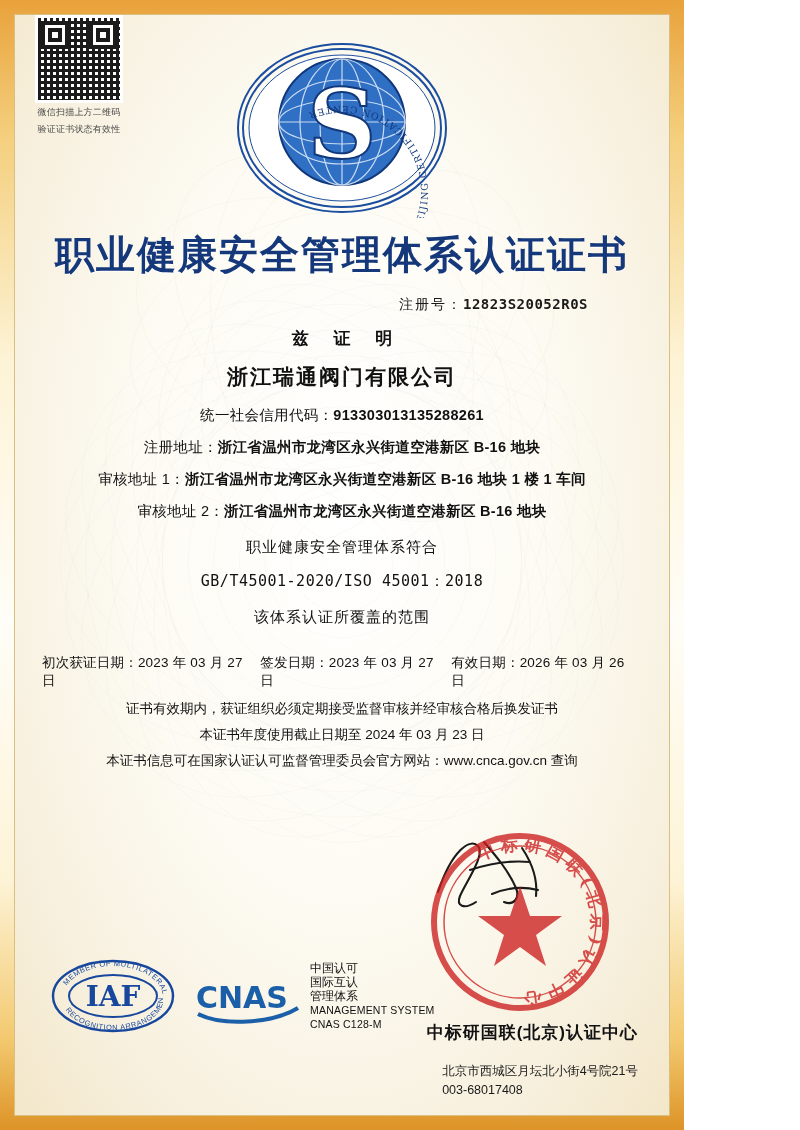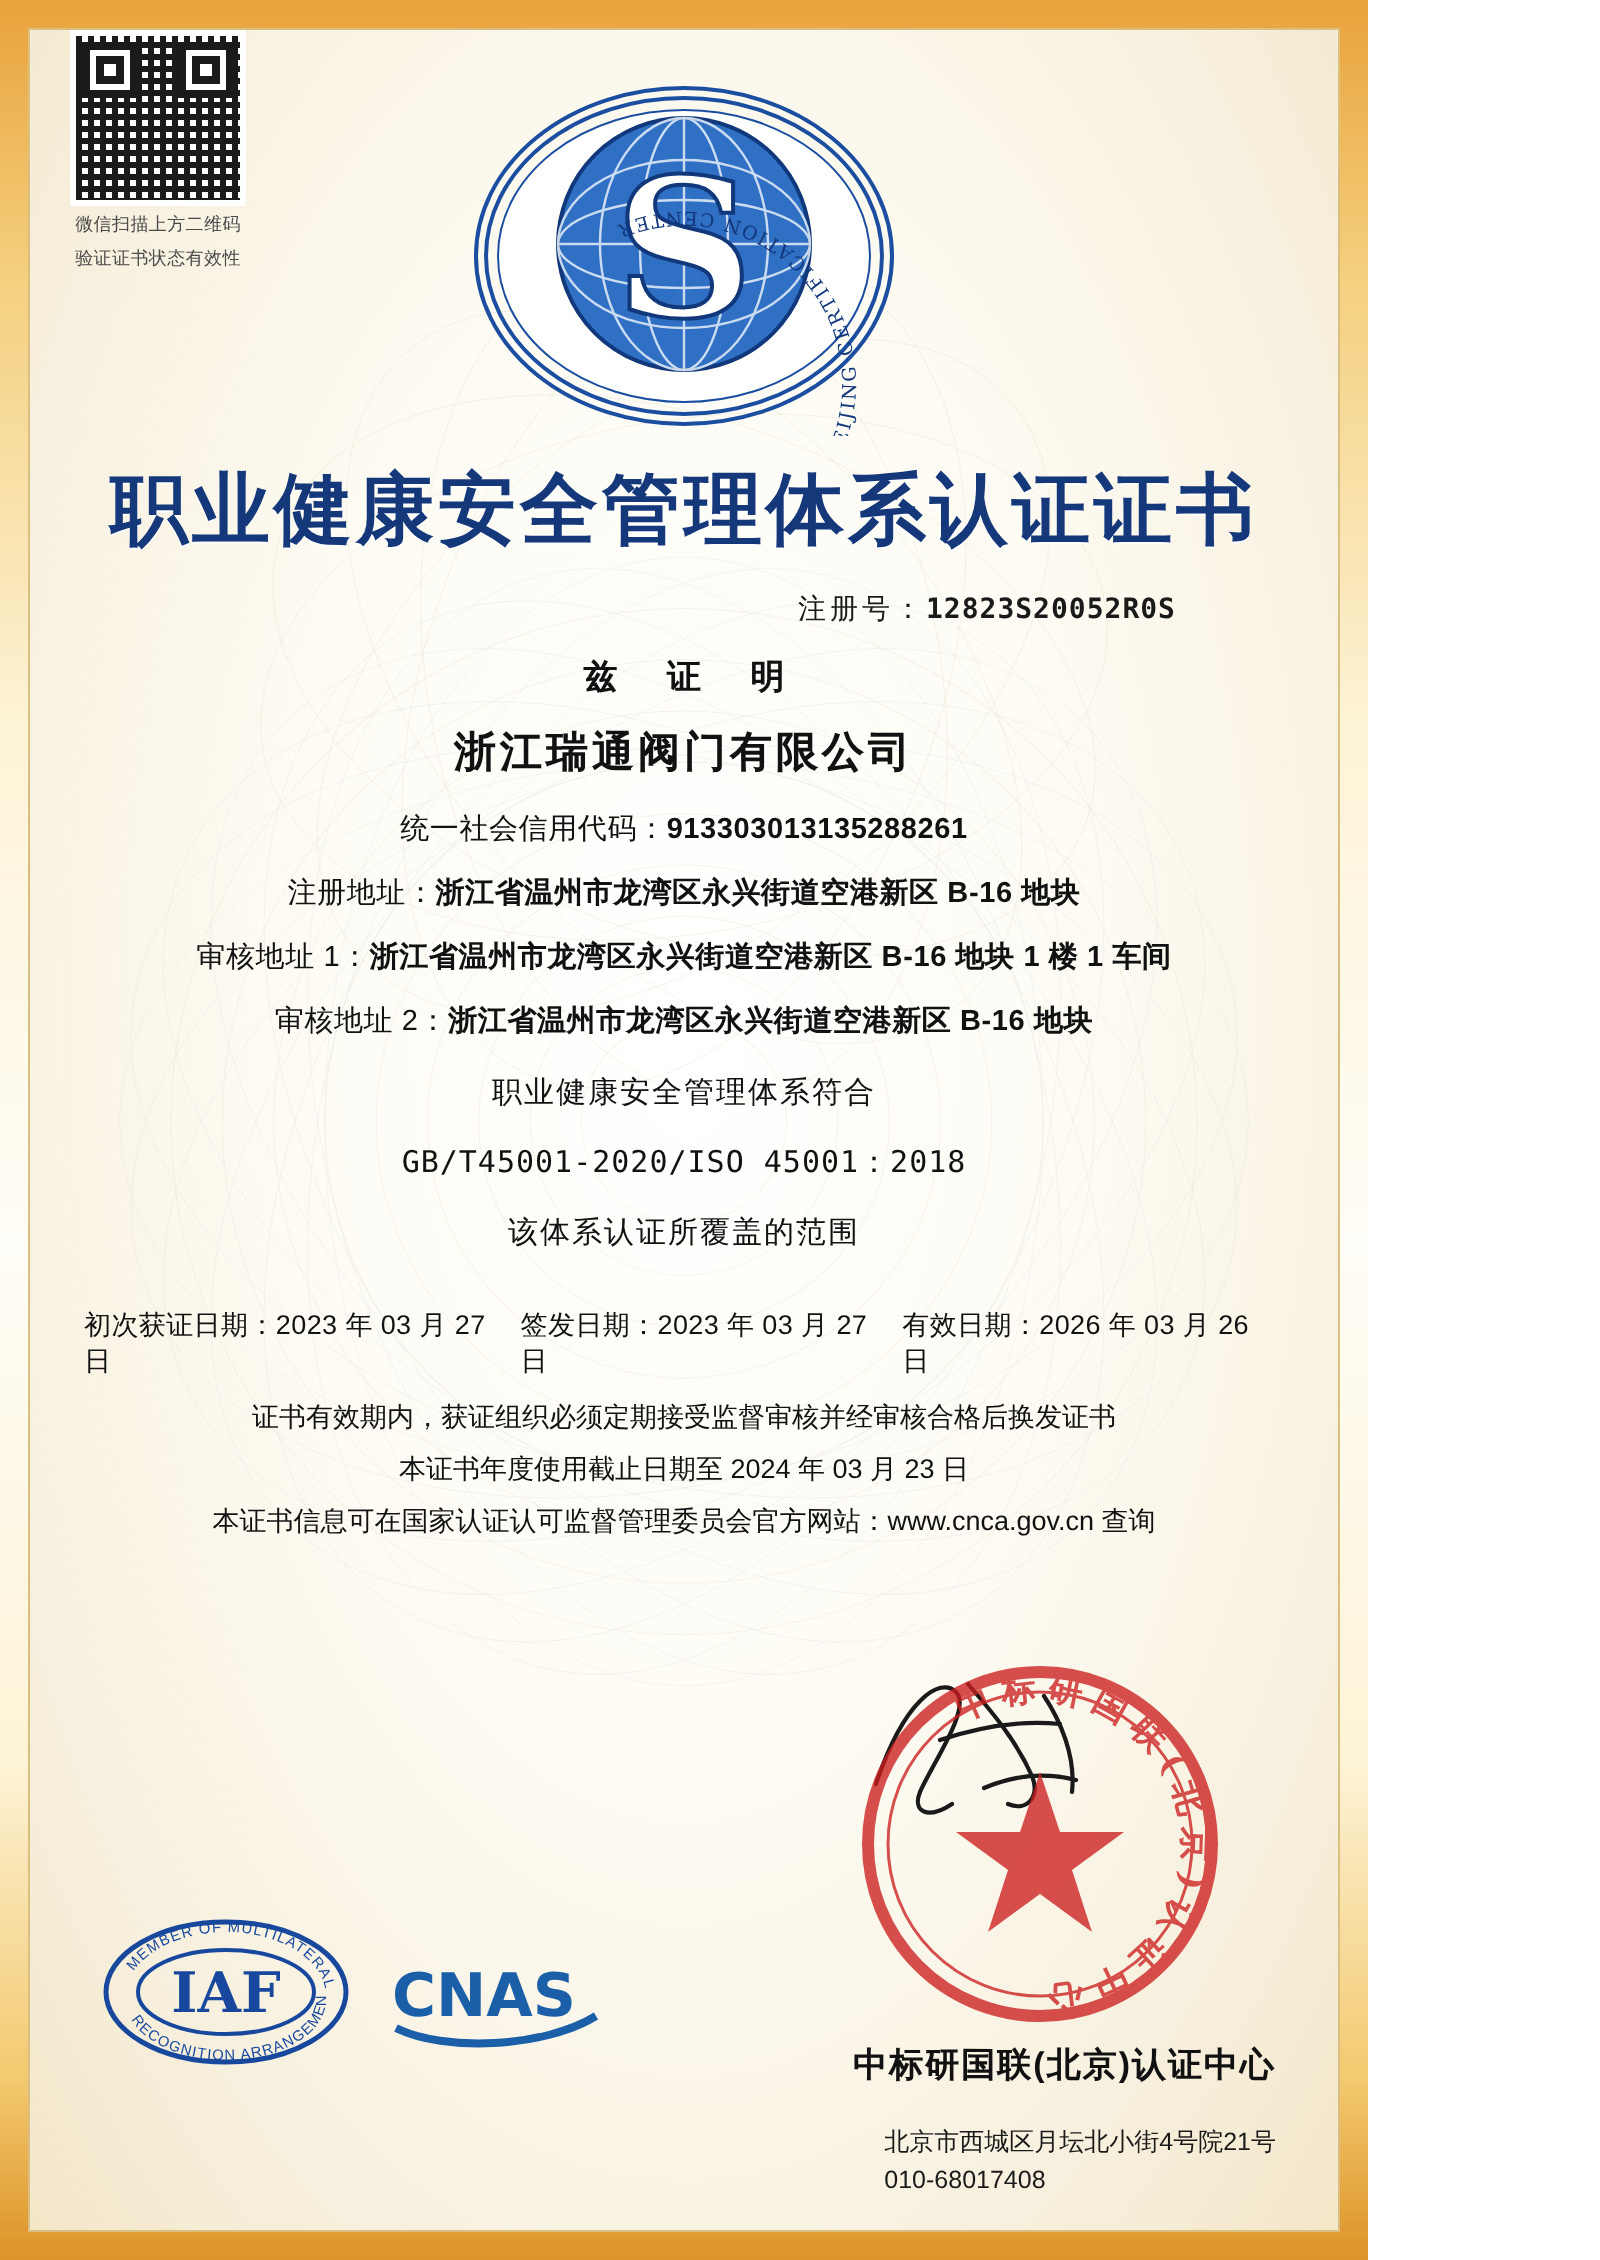--- a/index.html
+++ b/index.html
@@ -414,21 +414,28 @@
       <text font-family="Liberation Sans, sans-serif" font-size="7.4" fill="#17489e" letter-spacing="0.6">
         <textPath href="#iafbot" startOffset="8%">RECOGNITION ARRANGEMENT</textPath>
       </text>
     </svg>
 
     <div class="cnas-logo">
       <svg width="108" height="56" viewBox="0 0 108 56">
         <text x="2" y="40" font-family="DejaVu Sans, sans-serif" font-size="30" font-weight="bold" fill="#1b5fa8">CNAS</text>
         <path d="M4,46 C28,58 78,56 104,40" fill="none" stroke="#1b5fa8" stroke-width="4"></path>
       </svg>
+      <div class="cnas-text-block">
+        <div class="cn">中国认可</div>
+        <div class="cn">国际互认</div>
+        <div class="cn">管理体系</div>
+        <div class="en">MANAGEMENT SYSTEM</div>
+        <div class="en">CNAS C128-M</div>
+      </div>
     </div>
   </div>
 
   <div class="issuer">中标研国联(北京)认证中心</div>
   <div class="address">
     <div>北京市西城区月坛北小街4号院21号</div>
-    <div>010-68017408</div>
+    <div>003-68017408</div>
   </div>
 </div>
 
 </body></html>

